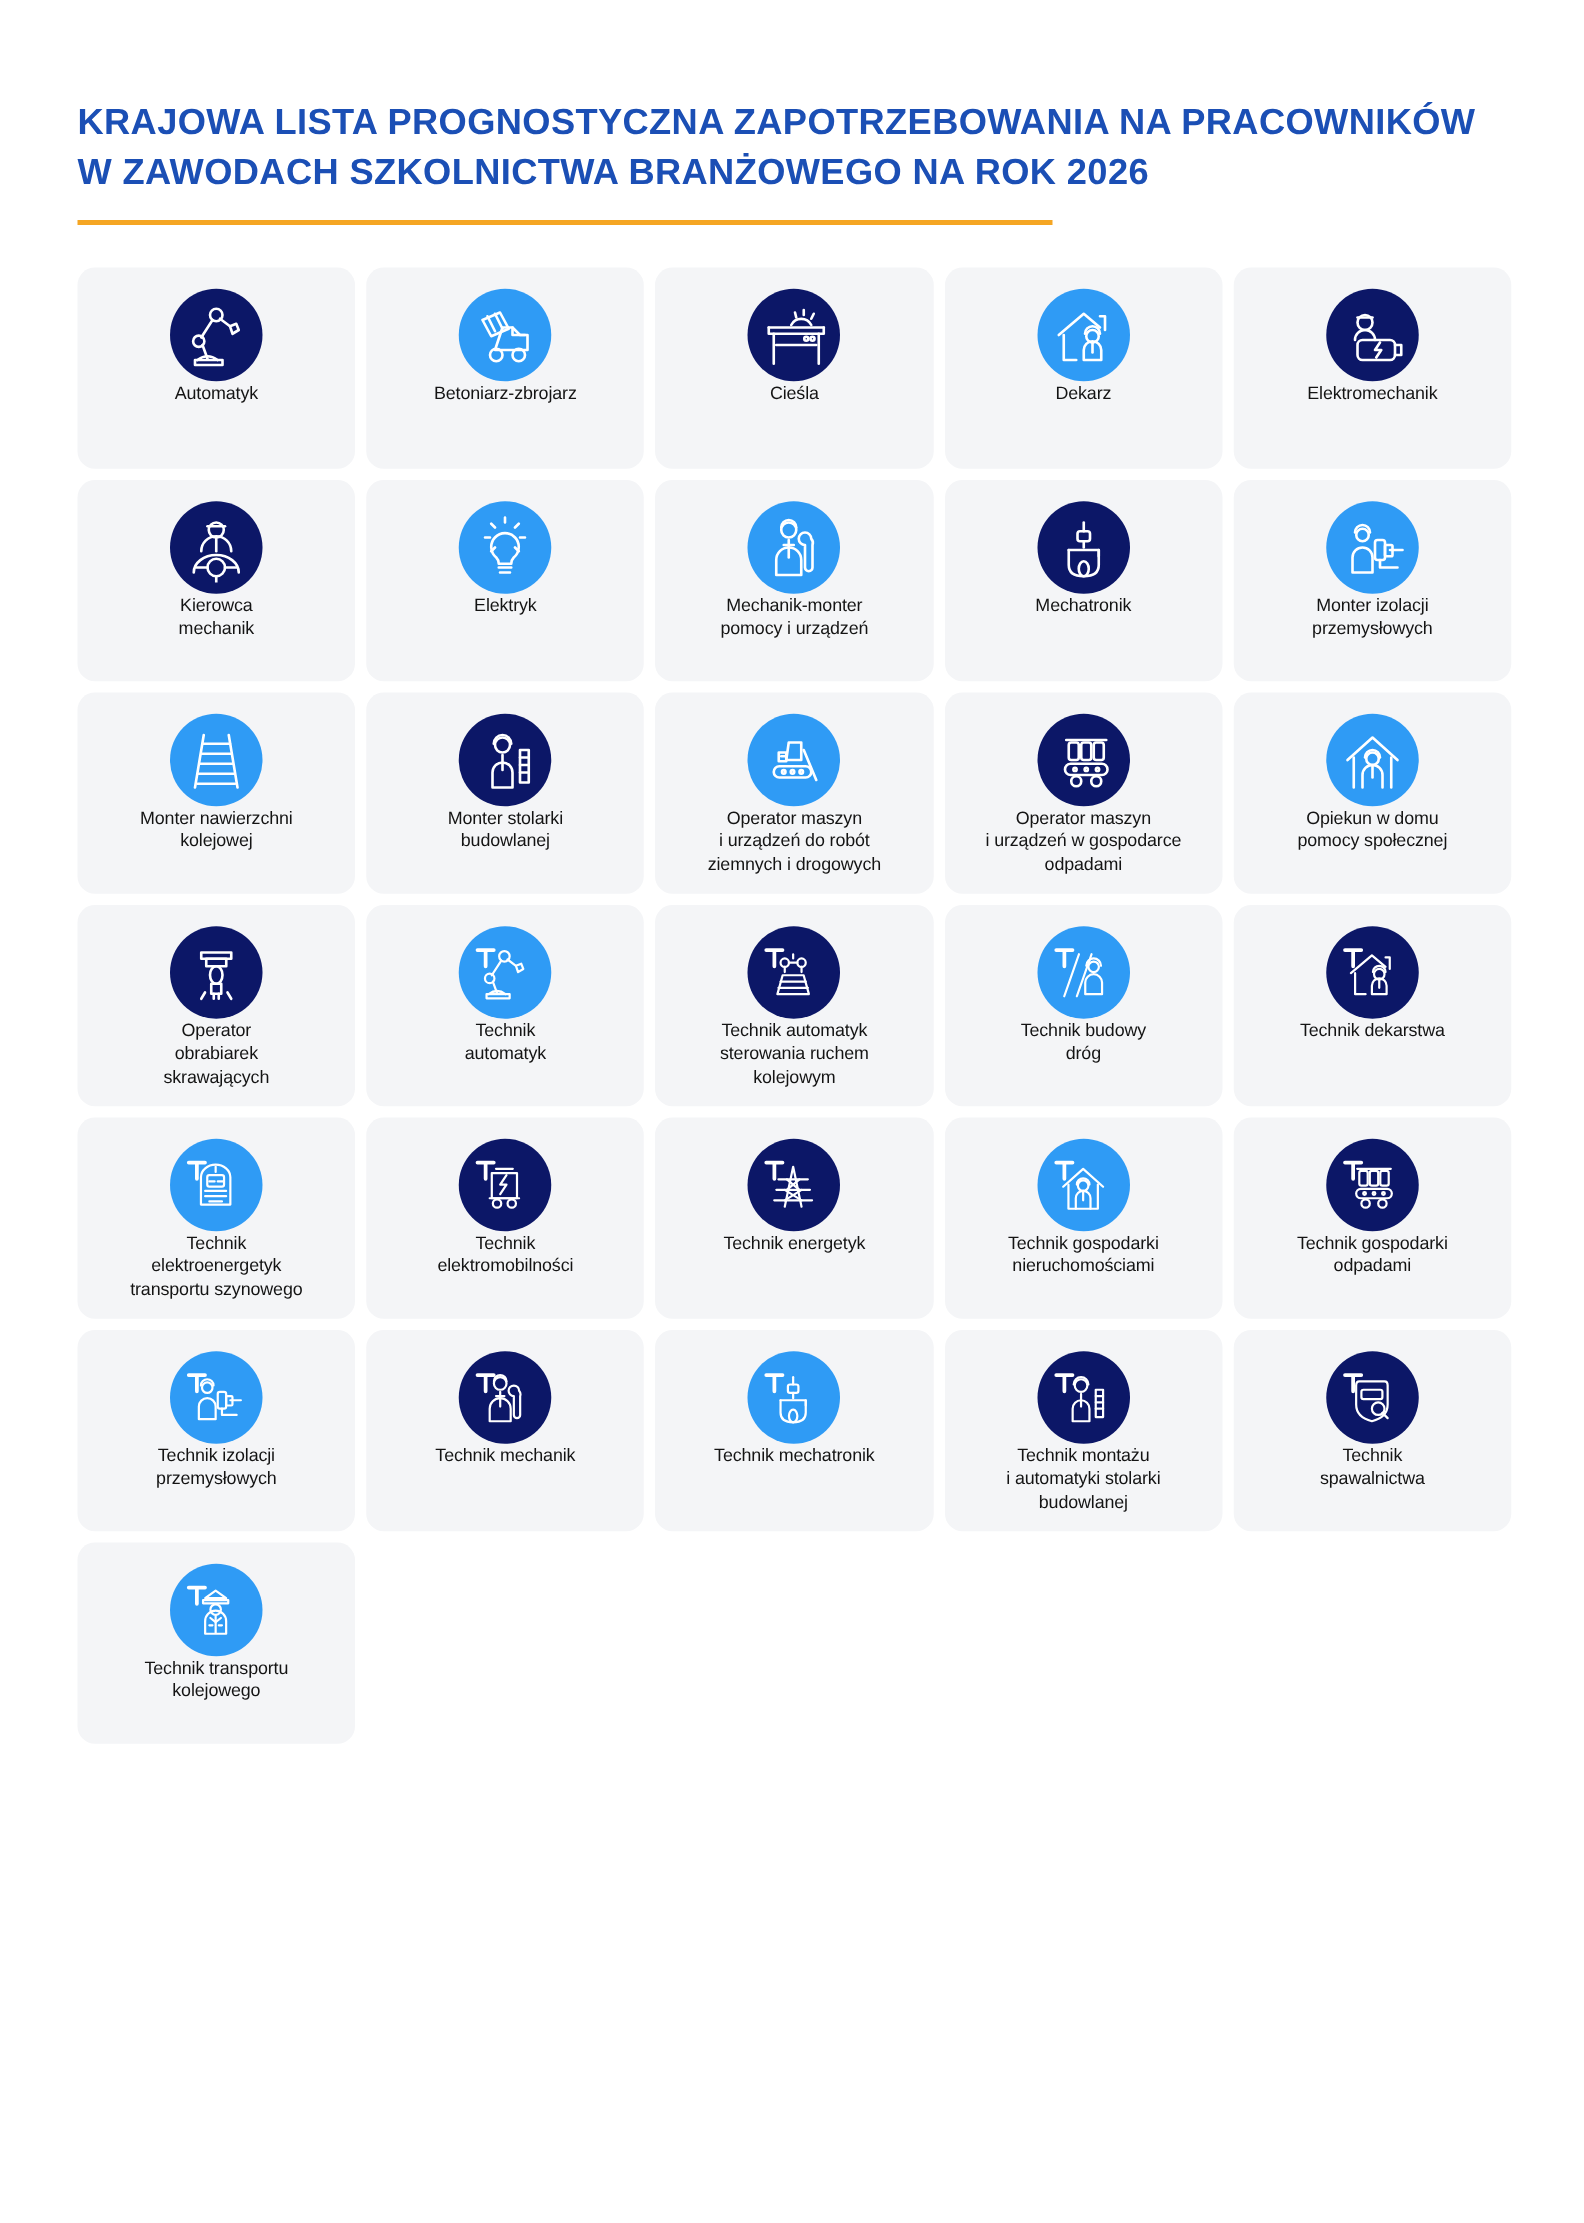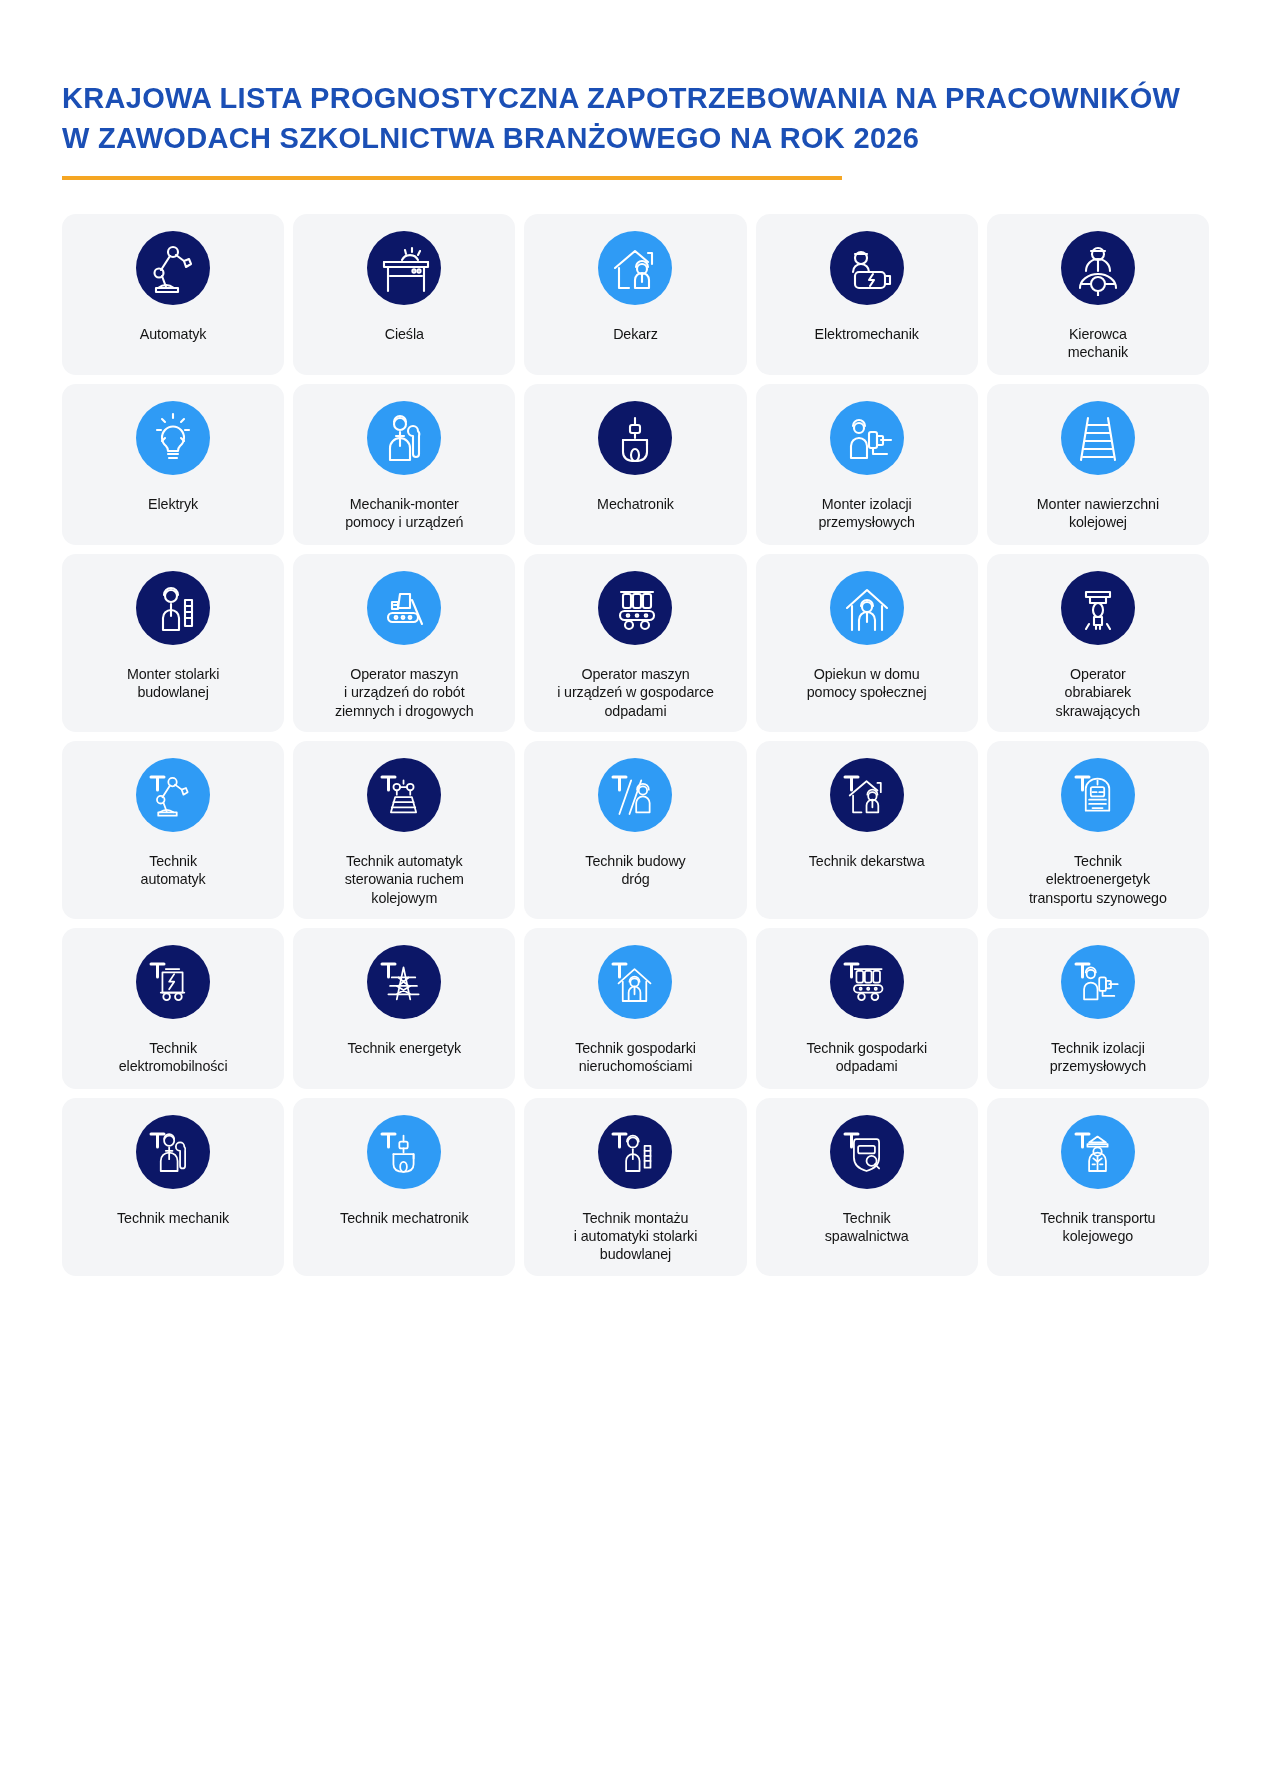--- a/index.html
+++ b/index.html
@@ -58,21 +58,21 @@
   .badge{
     width:74px;height:74px;
     border-radius:50%;
     display:flex;align-items:center;justify-content:center;
     flex:0 0 auto;
   }
   .badge.navy{background:#0c1767;}
   .badge.blue{background:#2f9bf5;}
   .badge svg{display:block;}
   .card-label{
-    margin-top:20px;
+    margin-top:1px;
     font-size:14.3px;
     line-height:1.28;
     text-align:center;
     color:#141414;
     white-space:pre-line;
     letter-spacing:-0.1px;
   }
 </style>
 </head>
 <body>
@@ -97,20 +97,36 @@
               <path d="M39 21 L44 19 L46 24 L41 27 Z" fill="none" stroke="#fff" stroke-width="2.1" stroke-linecap="round" stroke-linejoin="round"></path>
               <path d="M17 36 L21 47" fill="none" stroke="#fff" stroke-width="2.1" stroke-linecap="round" stroke-linejoin="round"></path>
               <path d="M13 48 q8 -6 16 0" fill="none" stroke="#fff" stroke-width="2.1" stroke-linecap="round" stroke-linejoin="round"></path>
               <path d="M11 48 h22 v4 h-22 z" fill="none" stroke="#fff" stroke-width="2.1" stroke-linecap="round" stroke-linejoin="round"></path>
             </g>
           </svg>
         </div>
         <div class="card-label">Automatyk</div>
       </div>
       <div class="card">
+        <div class="badge blue">
+          <svg width="56" height="56" viewBox="0 0 56 56" aria-hidden="true">
+            <g>
+              <path d="M10 16 L24 10 l7 13 l-14 6 z" fill="none" stroke="#fff" stroke-width="2.1" stroke-linecap="round" stroke-linejoin="round"></path>
+              <path d="M14 13 l6 12" fill="none" stroke="#fff" stroke-width="2.1" stroke-linecap="round" stroke-linejoin="round"></path>
+              <path d="M20 11 l6 12" fill="none" stroke="#fff" stroke-width="2.1" stroke-linecap="round" stroke-linejoin="round"></path>
+              <path d="M26 22 h8 l6 6 h6 v12 H20 z" fill="none" stroke="#fff" stroke-width="2.1" stroke-linecap="round" stroke-linejoin="round"></path>
+              <path d="M34 22 v6 h10" fill="none" stroke="#fff" stroke-width="2.1" stroke-linecap="round" stroke-linejoin="round"></path>
+              <circle cx="21" cy="44" r="5" fill="none" stroke="#fff" stroke-width="2.1" stroke-linecap="round" stroke-linejoin="round"></circle>
+              <circle cx="39" cy="44" r="5" fill="none" stroke="#fff" stroke-width="2.1" stroke-linecap="round" stroke-linejoin="round"></circle>
+            </g>
+          </svg>
+        </div>
+        <div class="card-label">Betoniarz-zbrojarz</div>
+      </div>
+      <div class="card">
         <div class="badge navy">
           <svg width="56" height="56" viewBox="0 0 56 56" aria-hidden="true">
             <g>
               <path d="M26 20 a9 9 0 0 1 16 0" fill="none" stroke="#fff" stroke-width="2.1" stroke-linecap="round" stroke-linejoin="round"></path>
               <path d="M30 14 l-1 -4 M36 12 l0 -4 M42 15 l2 -4" fill="none" stroke="#fff" stroke-width="2.1" stroke-linecap="round" stroke-linejoin="round"></path>
               <path d="M8 22 h44" fill="none" stroke="#fff" stroke-width="2.1" stroke-linecap="round" stroke-linejoin="round"></path>
               <path d="M8 22 v5 h44 v-5" fill="none" stroke="#fff" stroke-width="2.1" stroke-linecap="round" stroke-linejoin="round"></path>
               <path d="M12 27 v24 M48 27 v24" fill="none" stroke="#fff" stroke-width="2.1" stroke-linecap="round" stroke-linejoin="round"></path>
               <path d="M14 36 h32" fill="none" stroke="#fff" stroke-width="2.1" stroke-linecap="round" stroke-linejoin="round"></path>
               <circle cx="38" cy="31" r="1.6" fill="none" stroke="#fff" stroke-width="2.1" stroke-linecap="round" stroke-linejoin="round"></circle>

